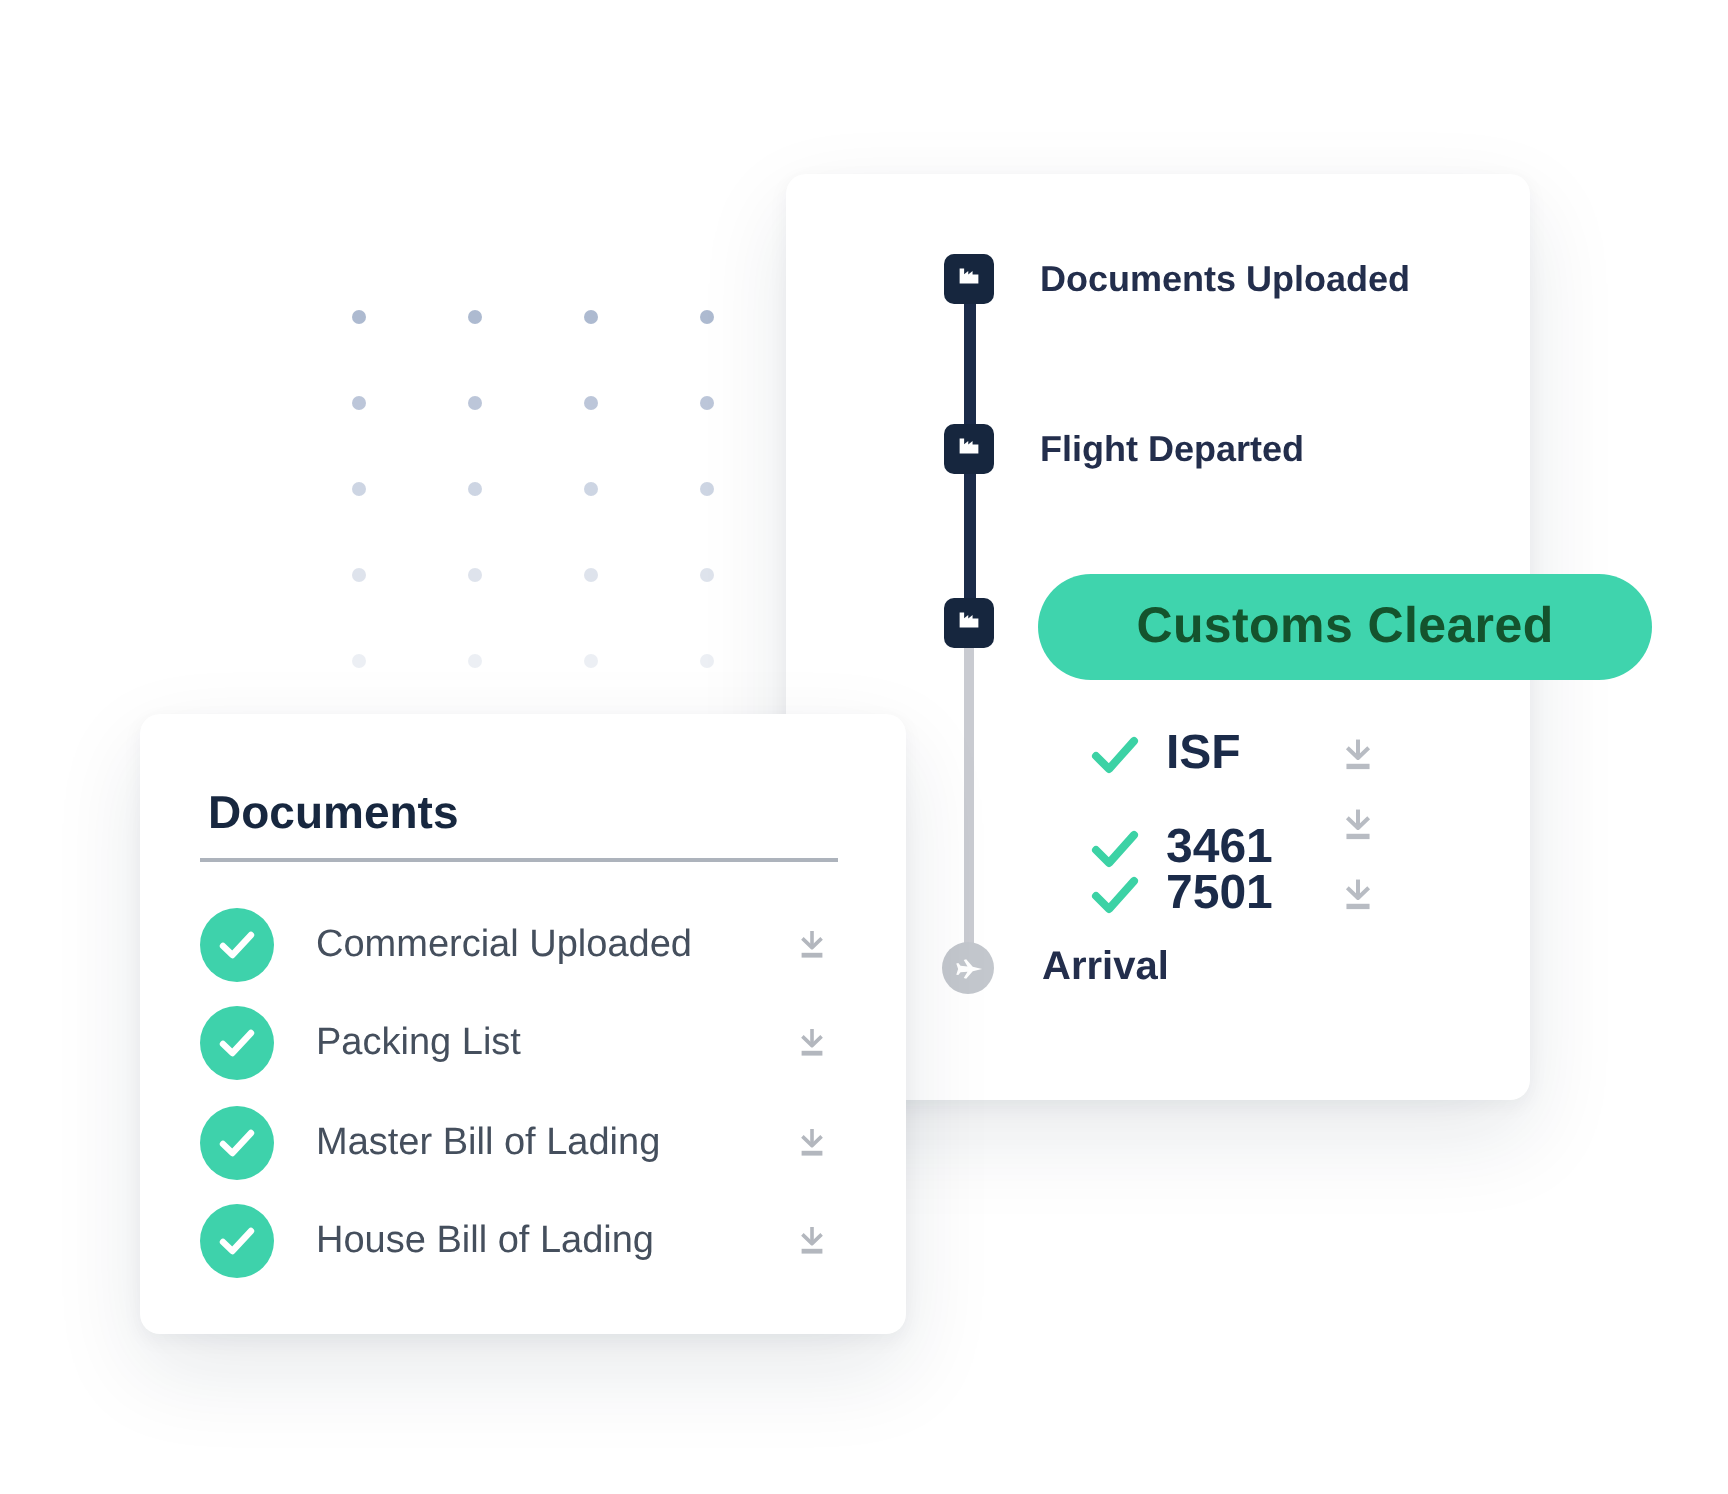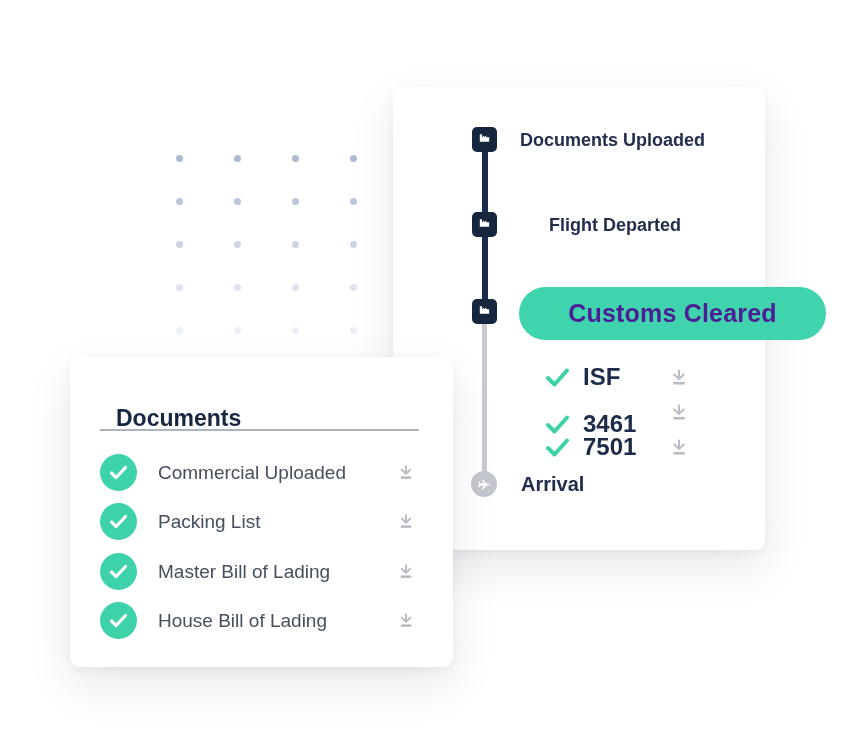--- a/index.html
+++ b/index.html
@@ -29,26 +29,26 @@
   .tl-line.upcoming{top:226px;height:172px;width:5px;background:#c9cbd1;}
   .tl-node{
     position:absolute;left:79px;width:25px;height:25px;border-radius:5px;
     background:#16263e;display:flex;align-items:center;justify-content:center;
   }
   .tl-node.n1{top:40px;} .tl-node.n2{top:125px;} .tl-node.n3{top:212px;}
   .tl-label{
     position:absolute;left:127px;transform:translateY(-50%);
     font-size:18px;font-weight:bold;color:#232e4c;white-space:nowrap;
   }
-  .tl-label.l1{top:53px;} .tl-label.l2{top:138px;margin-left:29px;}
+  .tl-label.l1{top:53px;} .tl-label.l2{top:138px;}
   .pill{
     position:absolute;left:126px;top:200px;width:307px;height:53px;border-radius:27px;
     background:#3fd4ad;display:flex;align-items:center;justify-content:center;
   }
-  .pill span{font-size:25px;font-weight:bold;color:#4c1d95;letter-spacing:.2px;}
+  .pill span{font-size:25px;font-weight:bold;color:#14532d;letter-spacing:.2px;}
   .doc-row{position:absolute;left:152px;height:26px;display:flex;align-items:center;}
   .doc-row.r1{top:277px;} .doc-row.r2{top:324px;} .doc-row.r3{top:347px;}
   .doc-row .chk{width:25px;height:21px;margin-right:13px;}
   .doc-row .doc-label{font-size:24px;font-weight:bold;color:#1b2b49;}
   .dl{position:absolute;width:20px;height:20px;cursor:pointer;}
   .timeline-card .dl{left:276px;}
   .dl.d1{top:280px;} .dl.d2{top:315px;} .dl.d3{top:350px;}
   .arrival-node{
     position:absolute;left:78px;top:384px;width:26px;height:26px;border-radius:50%;
     background:#c3c7cd;display:flex;align-items:center;justify-content:center;
@@ -168,21 +168,21 @@
 
     <div class="arrival-node">
       <svg width="15" height="15" viewBox="0 0 16 16">
           <path d="M15 8 L10 6.8 L6.5 2.8 L5.2 3.2 L7.2 6.6 L3.5 6.3 L2.3 4.8 L1.2 5 L2.2 8 L1.2 11 L2.3 11.2 L3.5 9.7 L7.2 9.4 L5.2 12.8 L6.5 13.2 L10 9.2 Z" fill="#ffffff"></path>
         </svg>
     </div>
     <div class="arrival-label">Arrival</div>
   </section>
 
   <section class="card documents-card">
-    <h2 class="doc-title" style="margin:16px">Documents</h2>
+    <h2 class="doc-title" style="margin:4px">Documents</h2>
     <div class="doc-divider"></div>
 
     <div class="list-row r1">
       <span class="check-circle">
         <svg viewBox="0 0 19 15">
             <path d="M2.5 8 L7.2 12.5 L16.5 2.5" stroke="#ffffff" stroke-width="3.2" fill="none" stroke-linecap="round" stroke-linejoin="round"></path>
           </svg>
       </span>
       <span class="list-label">Commercial Uploaded</span>
     </div>

